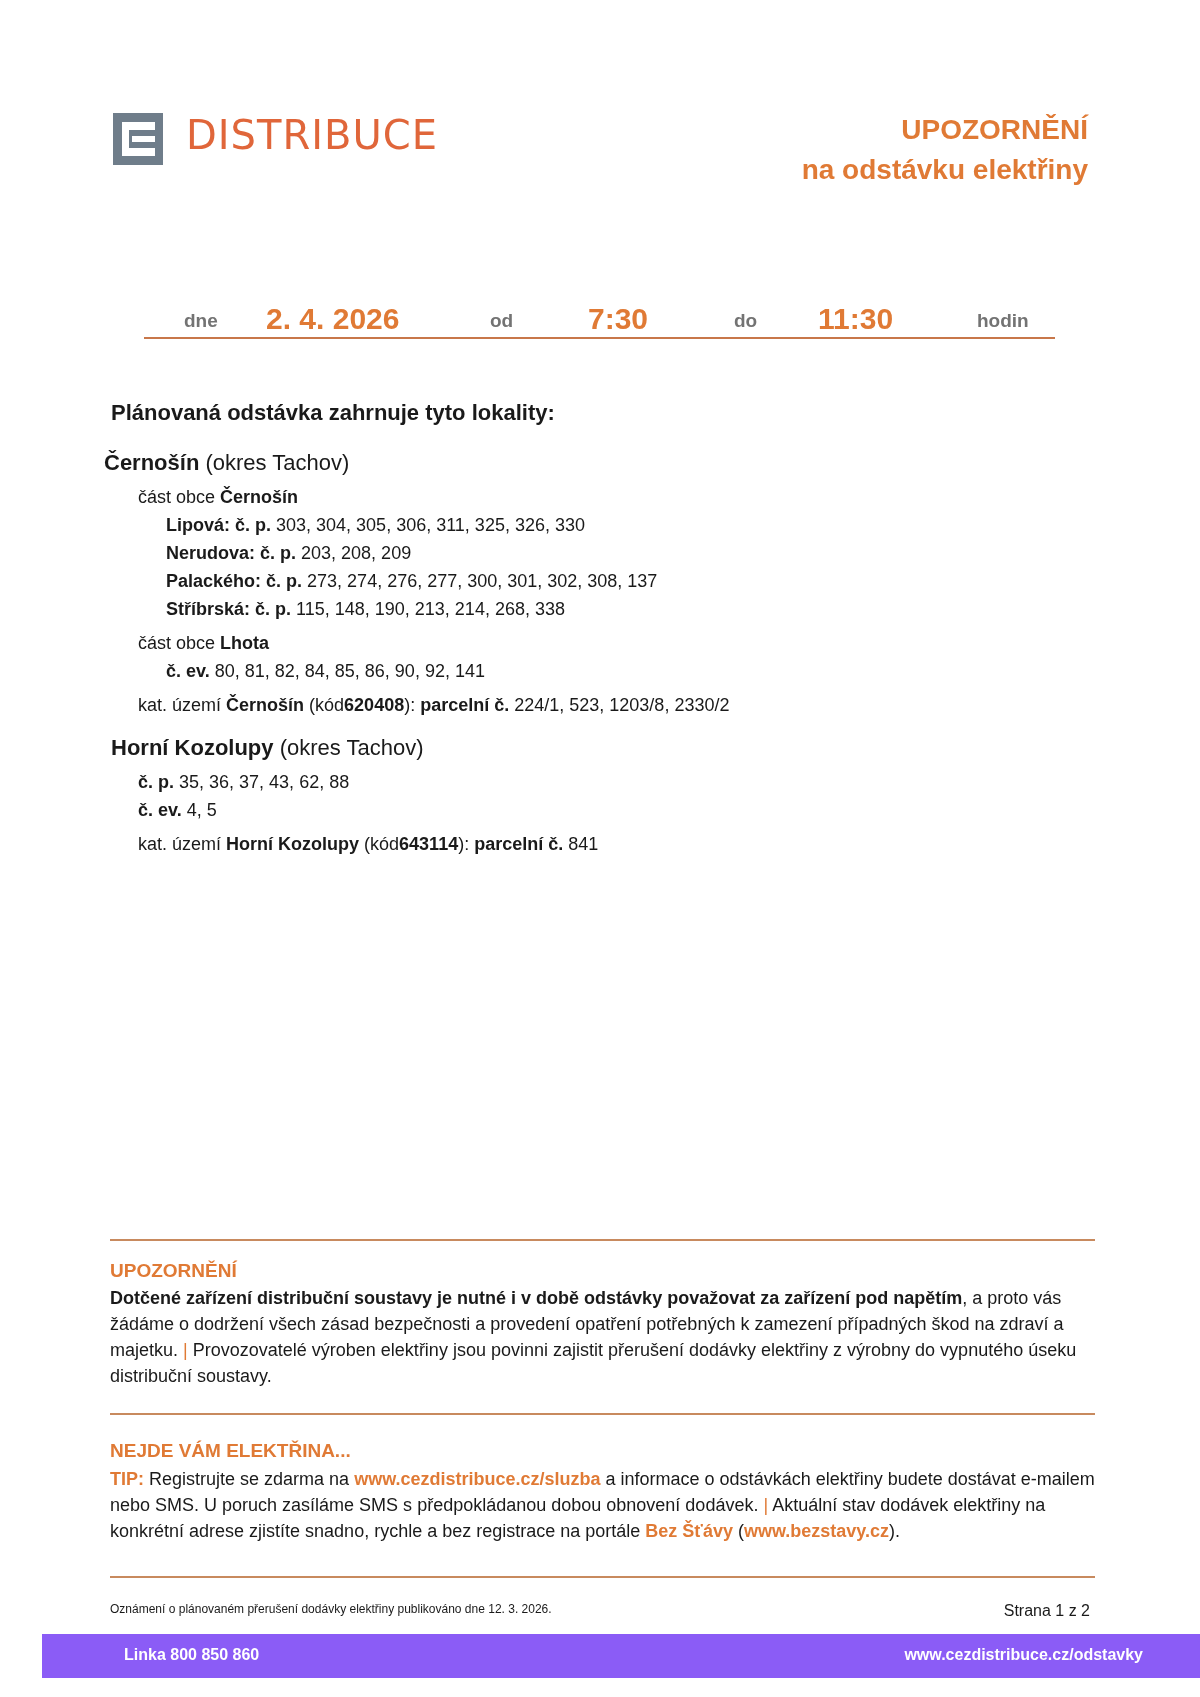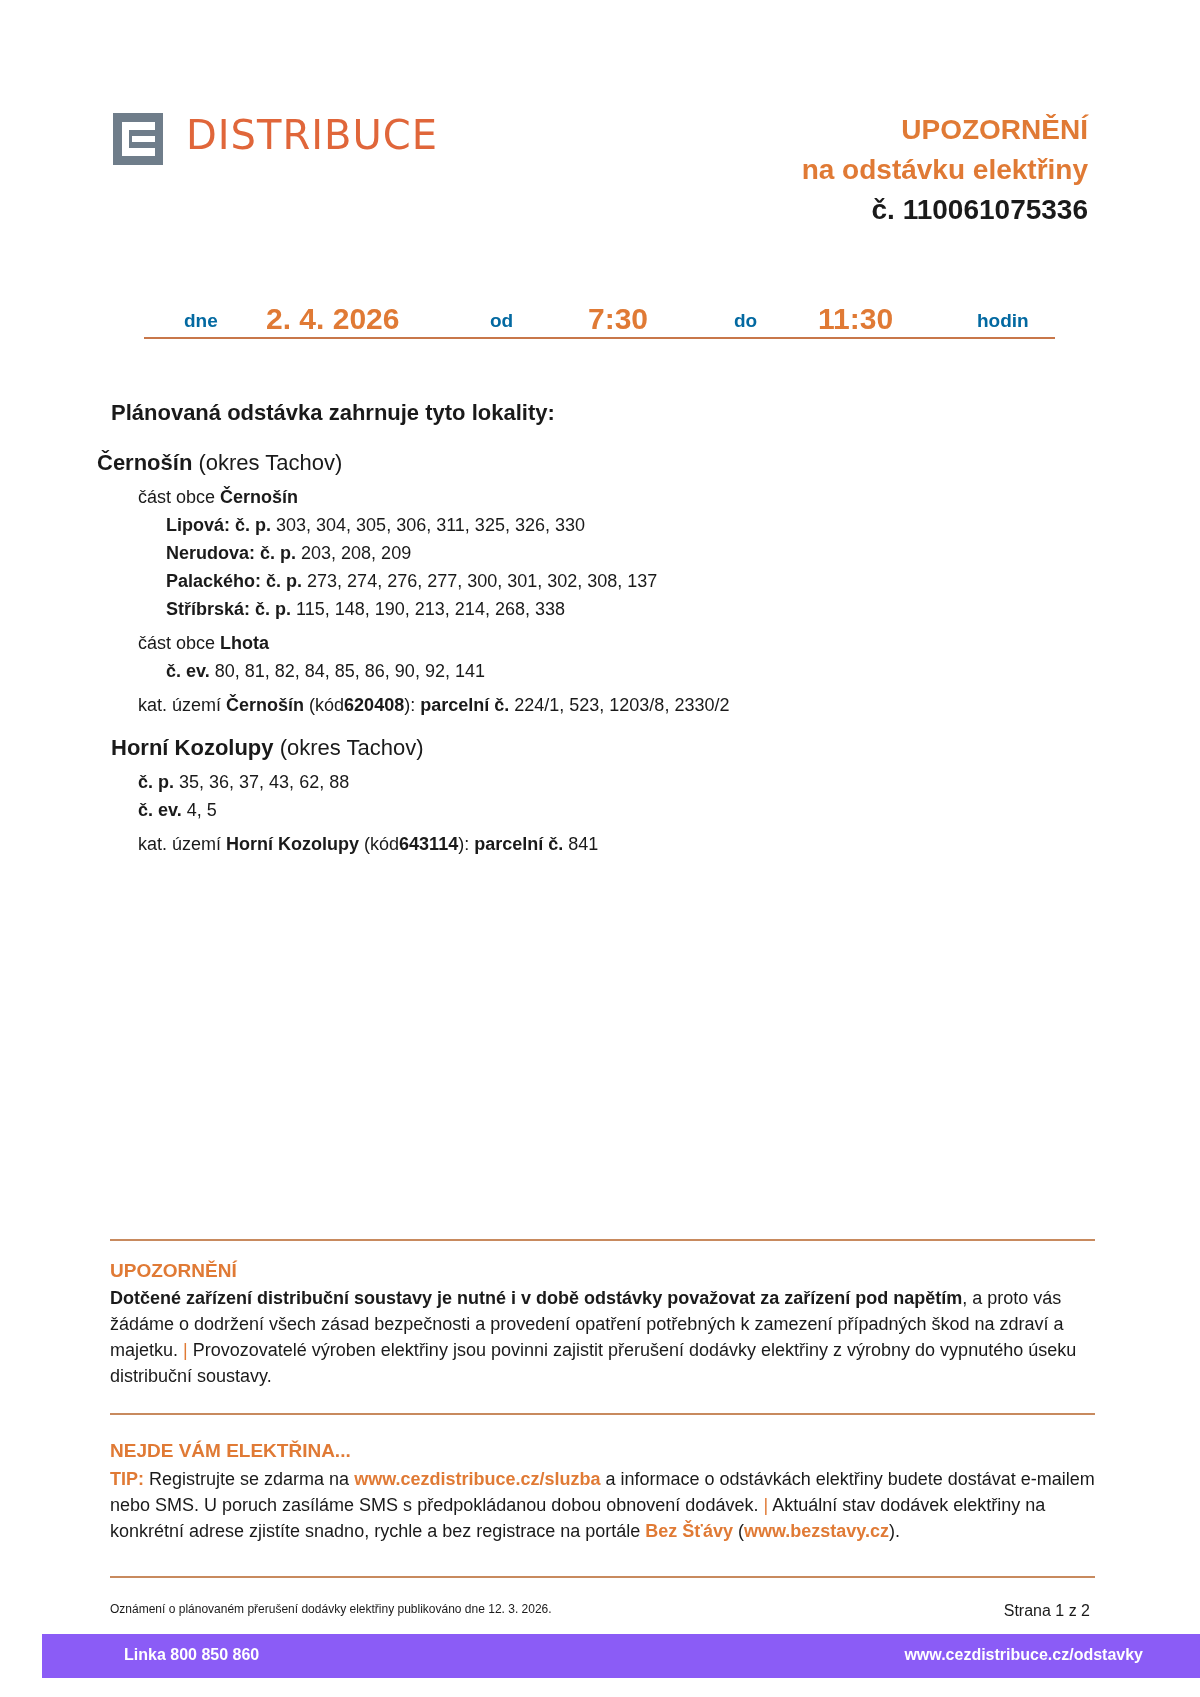--- a/index.html
+++ b/index.html
@@ -68,21 +68,21 @@
     }
 
     
     .date-row {
       left: 144px; top: 290px;
       width: 911px; height: 46px;
     }
     .date-row span { position: absolute; bottom: 4px; }
     .lbl {
       font-size: 19px;
-      color: #0369a1;
+      color: #737373;
       font-weight: bold;
     }
     .val {
       font-size: 30px;
       font-weight: bold;
       color: #e07a35;
       bottom: 0 !important;
     }
     .date-rule {
       left: 144px; top: 337px;
@@ -157,37 +157,36 @@
 <div class="abs logo-mark">
   <div class="inner-c"></div>
   <div class="inner-c-cut"></div>
   <div class="inner-bar"></div>
 </div>
 <div class="abs logo-text">DISTRIBUCE</div>
 
 <div class="abs title-block">
   <div class="title-line1">UPOZORNĚNÍ</div>
   <div class="title-line2">na odstávku elektřiny</div>
-  <div class="title-line3">č. 110061075336</div>
 </div>
 
 <div class="abs date-row">
   <span class="lbl" style="left:40px;">dne</span>
   <span class="val" style="left:122px;">2. 4. 2026</span>
   <span class="lbl" style="left:346px;">od</span>
   <span class="val" style="left:444px;">7:30</span>
   <span class="lbl" style="left:590px;">do</span>
   <span class="val" style="left:674px;">11:30</span>
   <span class="lbl" style="left:833px;">hodin</span>
 </div>
 <div class="abs date-rule"></div>
 
 <div class="abs loc-heading">Plánovaná odstávka zahrnuje tyto lokality:</div>
 
-<div class="abs muni" style="left:97px; top:450px;">
+<div class="abs muni" style="left:104px; top:450px;">
   <b>Černošín</b>
   <span>(okres Tachov)</span>
 </div>
 
 <div class="abs line" style="left:138px; top:487px;">
   <span>část obce</span>
   <b>Černošín</b>
 </div>
 <div class="abs line" style="left:166px; top:515px;">
   <b>Lipová: č. p.</b>

